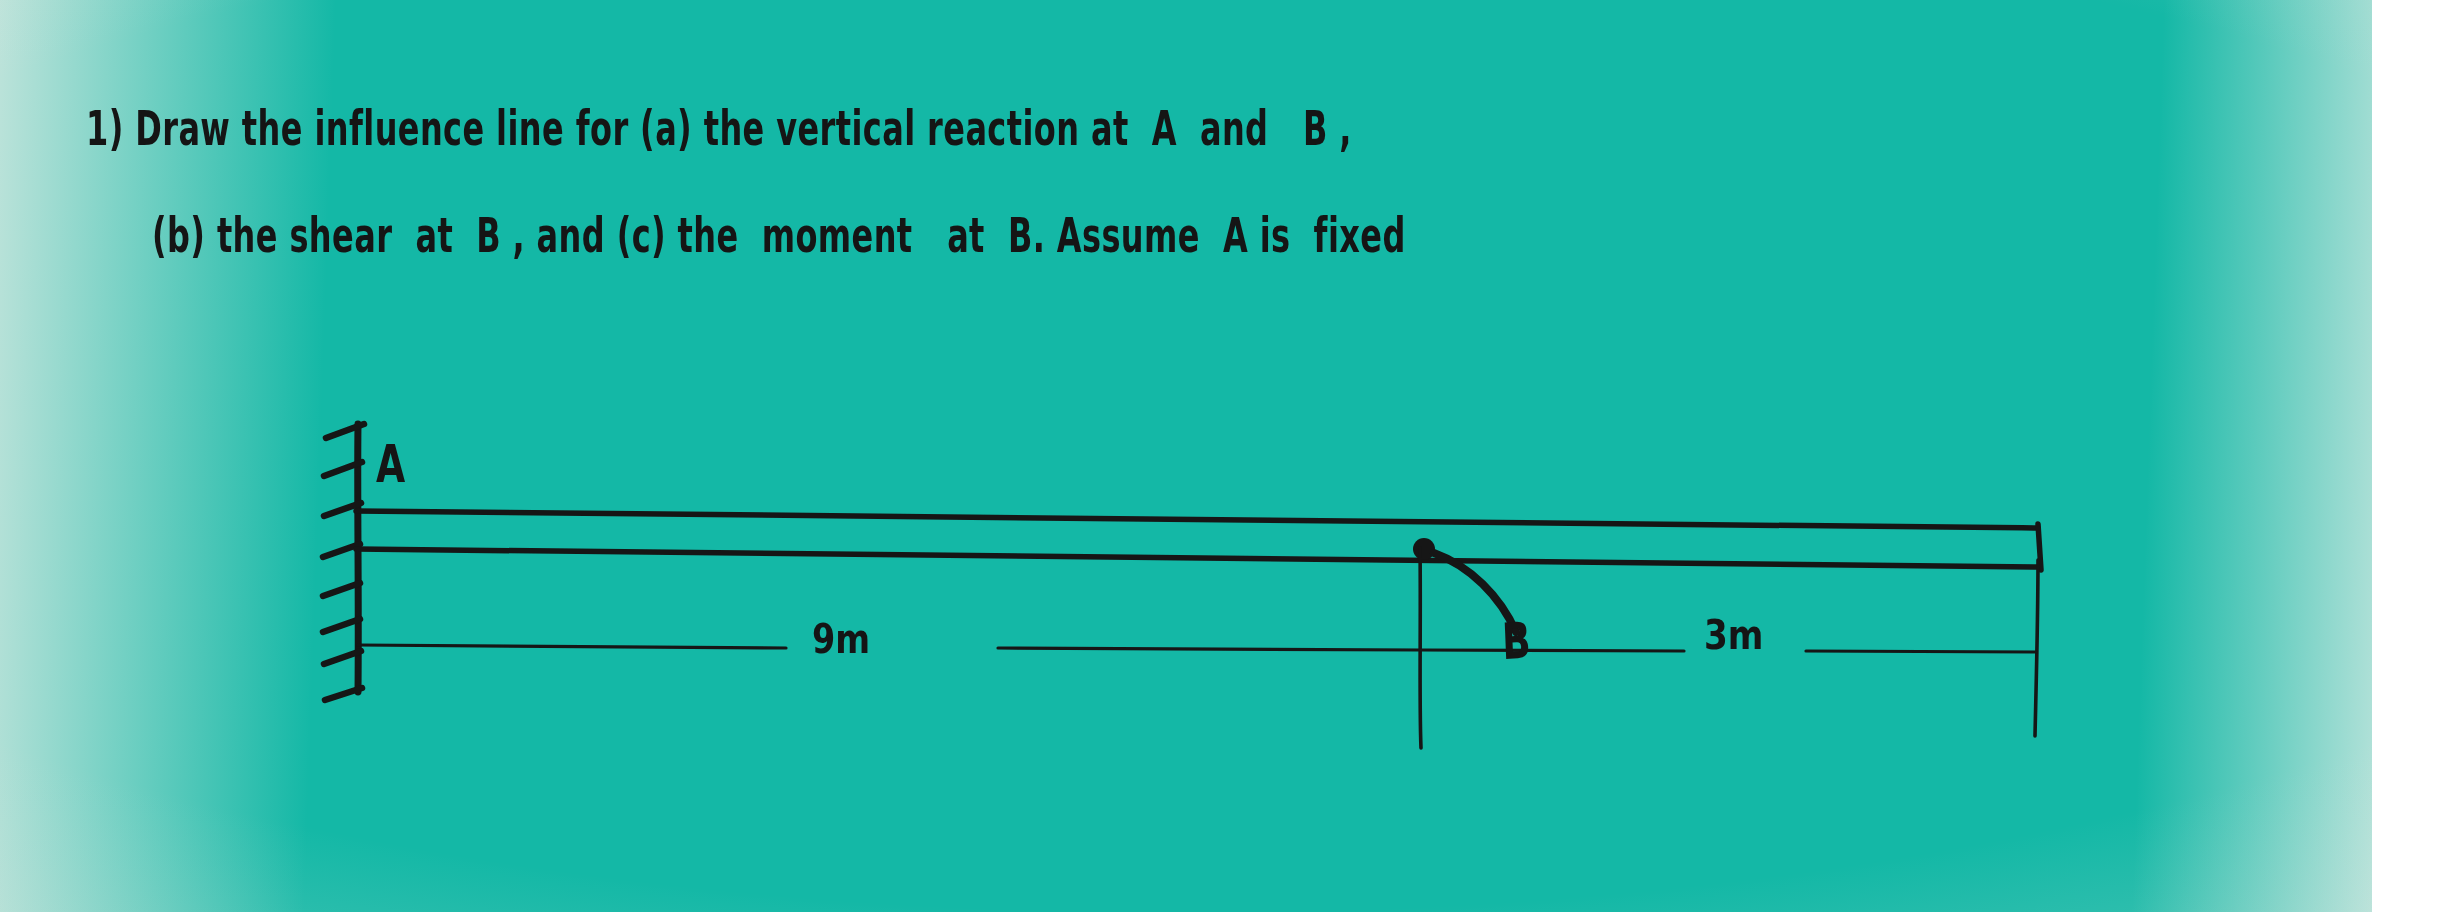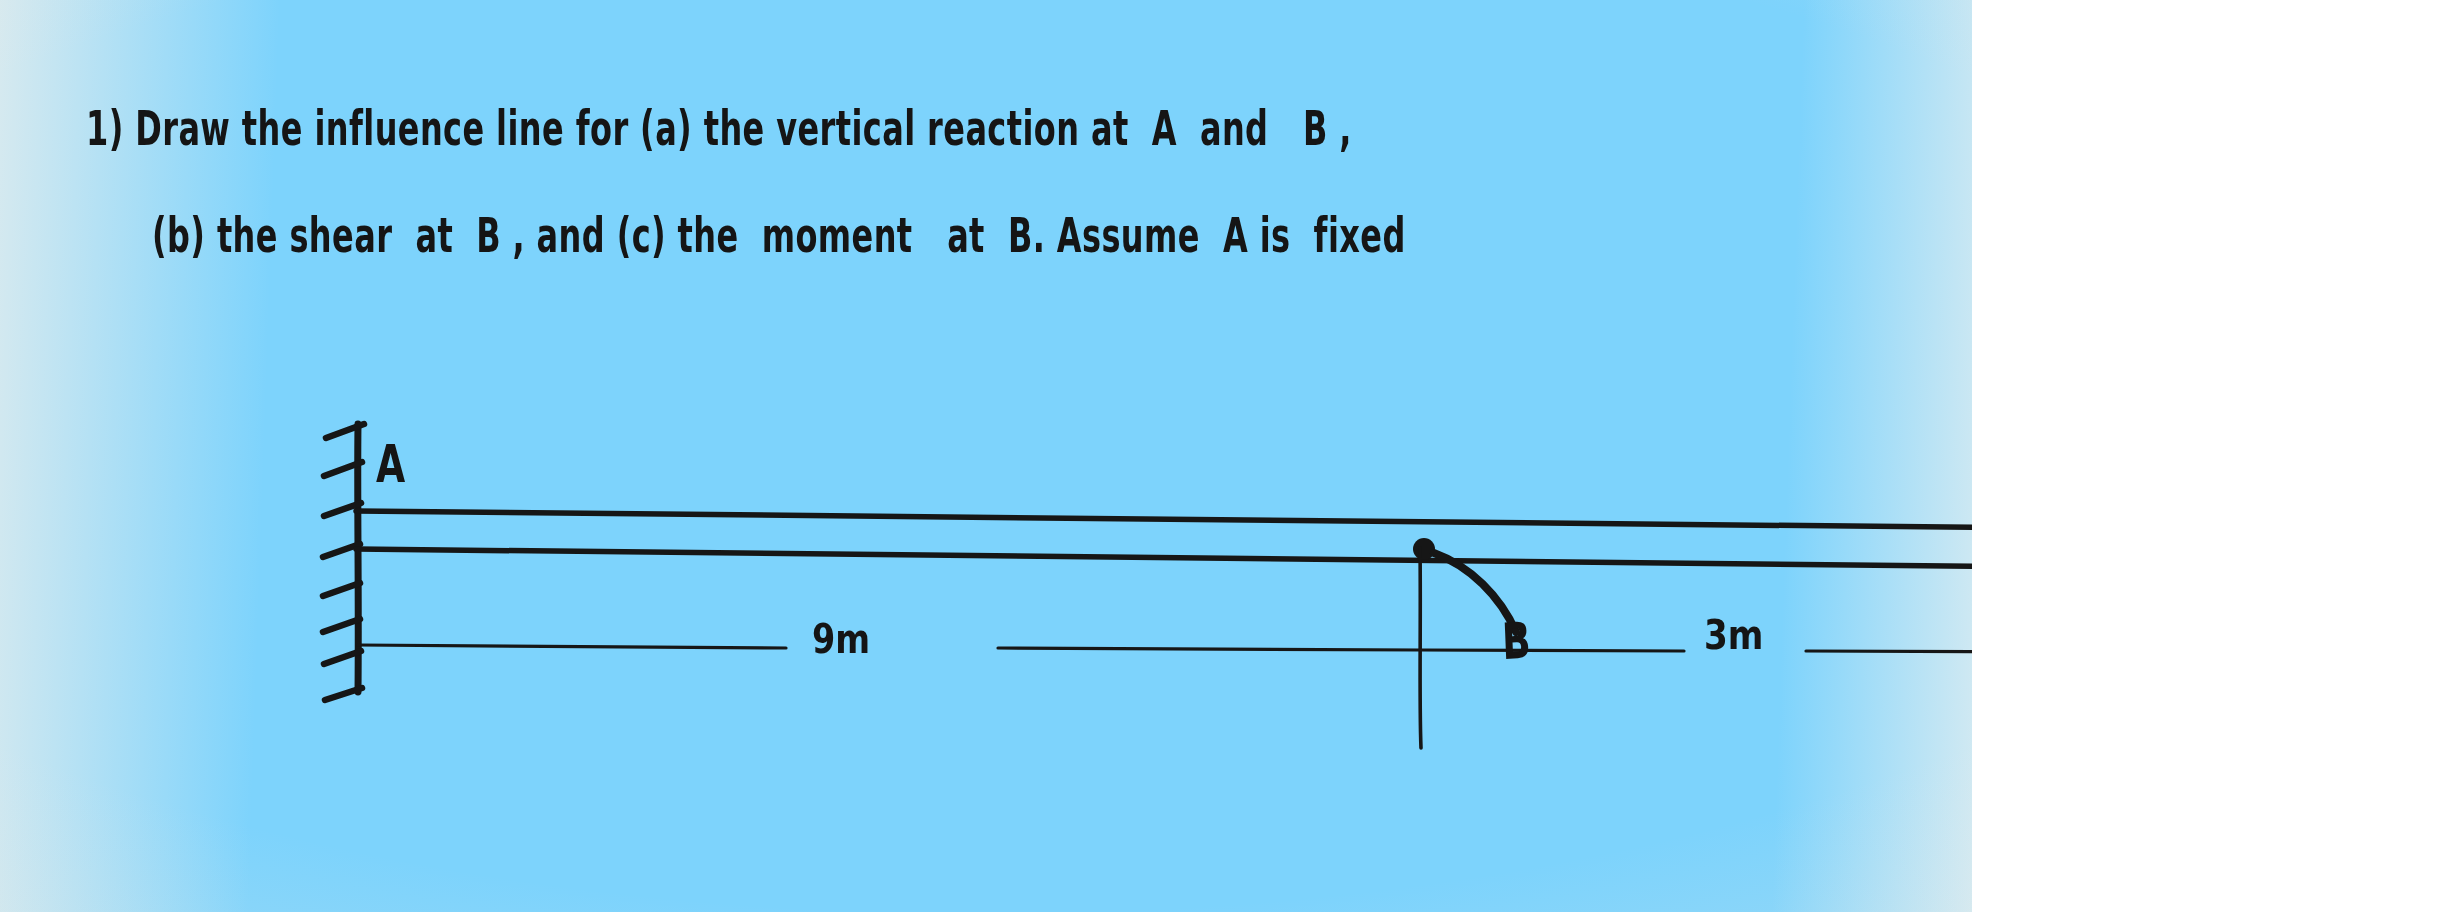--- a/index.html
+++ b/index.html
@@ -2,23 +2,23 @@
 <html><head>
 <meta charset="utf-8">
 <style>
   html, body {
     margin: 0;
     padding: 0;
     background: #ffffff;
   }
   #page {
     position: relative;
-    width: 1972px;
+    width: 2372px;
     height: 912px;
-    background: #7dd3fc;
+    background: #14b8a6;
     overflow: hidden;
     font-family: "DejaVu Sans", sans-serif;
   }
 
   
   #paper-texture {
     position: absolute;
     inset: 0;
     background:
       radial-gradient(ellipse 120% 100% at 50% 45%, rgba(255,255,255,0) 55%, rgba(236,233,226,0.55) 100%),

